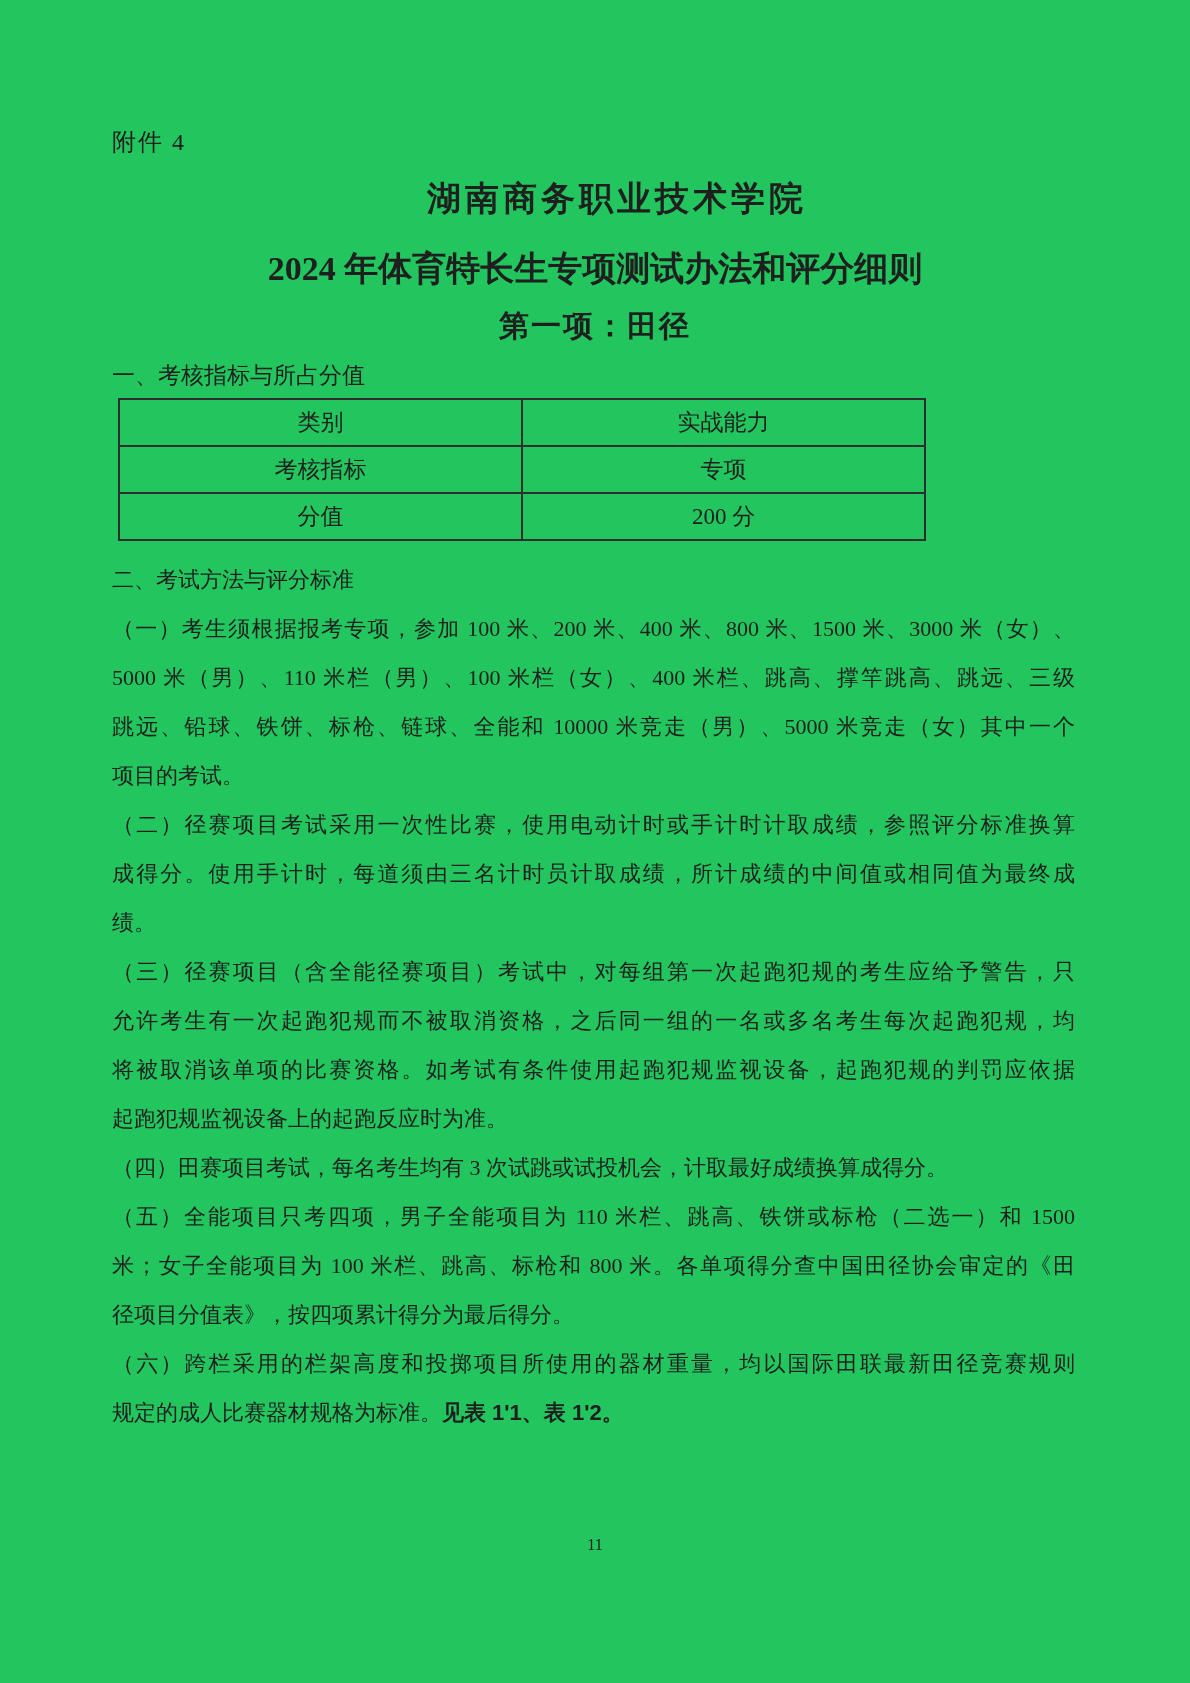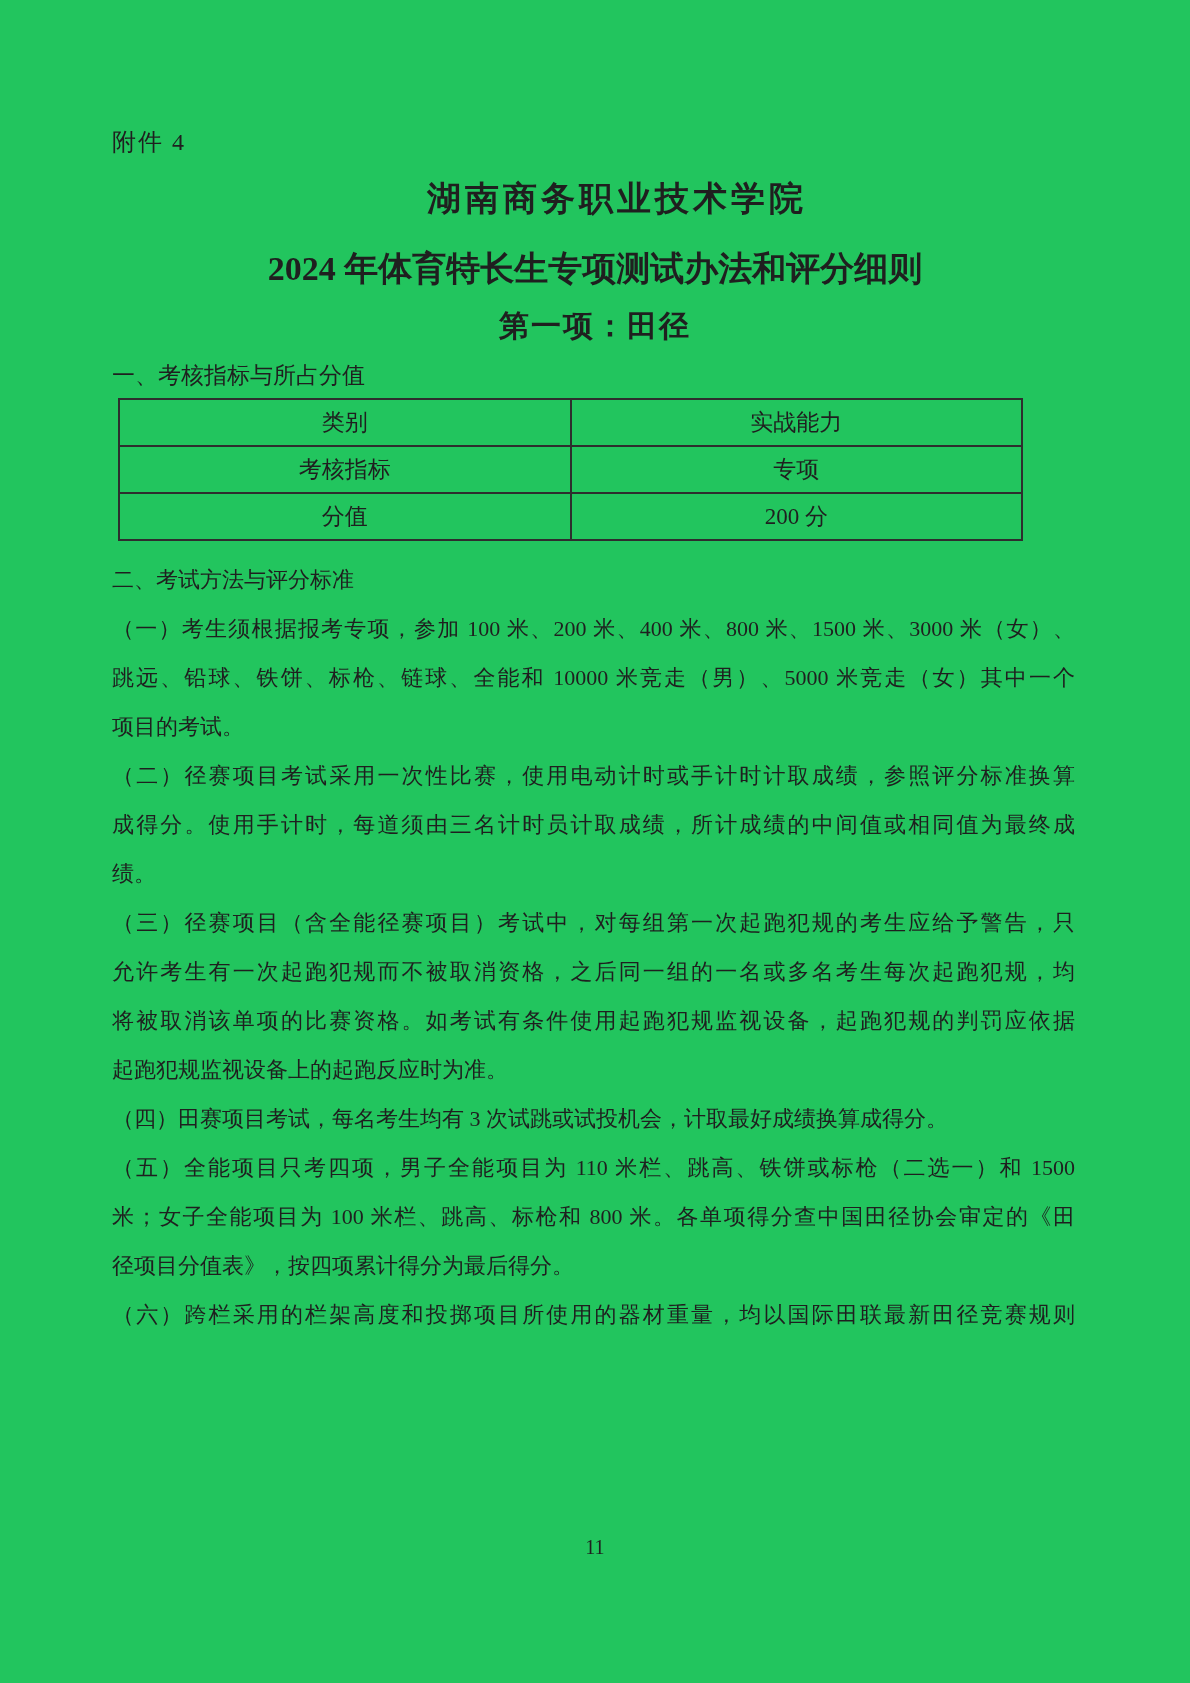--- a/index.html
+++ b/index.html
@@ -54,21 +54,21 @@
     position: absolute;
     left: 112px;
     top: 360px;
     font-size: 23px;
     font-family: Liberation Serif, serif;
   }
   .score-table {
     position: absolute;
     left: 118px;
     top: 398px;
-    width: 905px;
+    width: 808px;
     border-collapse: collapse;
     table-layout: fixed;
   }
   .score-table td {
     border: 2px solid #2e2e2e;
     height: 45px;
     text-align: center;
     vertical-align: middle;
     font-size: 23px;
     padding: 0;
@@ -91,21 +91,21 @@
   .line.last { text-align-last: left; }
   .bold-note {
     font-family: "Liberation Sans", "DejaVu Sans", sans-serif;
     font-weight: 700;
   }
   .pageno {
     position: absolute;
     left: 0; right: 0;
     top: 1536px;
     text-align: center;
-    font-size: 20px;
+    font-size: 16px;
   }
 </style>
 </head>
 <body>
 
 <div class="page">
 
   <div class="attachment">附件 4</div>
 
   <h1 class="title1">湖南商务职业技术学院</h1>
@@ -127,31 +127,33 @@
       <tr>
         <td>分值</td>
         <td>200 分</td>
       </tr>
     </tbody>
   </table>
 
   <div class="body-text">
     <div class="line last">二、考试方法与评分标准</div>
     <div class="line j">（一）考生须根据报考专项，参加 100 米、200 米、400 米、800 米、1500 米、3000 米（女）、</div>
+    <div class="line j">5000 米（男）、110 米栏（男）、100 米栏（女）、400 米栏、跳高、撑竿跳高、跳远、三级</div>
     <div class="line j">跳远、铅球、铁饼、标枪、链球、全能和 10000 米竞走（男）、5000 米竞走（女）其中一个</div>
     <div class="line last">项目的考试。</div>
     <div class="line j">（二）径赛项目考试采用一次性比赛，使用电动计时或手计时计取成绩，参照评分标准换算</div>
     <div class="line j">成得分。使用手计时，每道须由三名计时员计取成绩，所计成绩的中间值或相同值为最终成</div>
     <div class="line last">绩。</div>
     <div class="line j">（三）径赛项目（含全能径赛项目）考试中，对每组第一次起跑犯规的考生应给予警告，只</div>
     <div class="line j">允许考生有一次起跑犯规而不被取消资格，之后同一组的一名或多名考生每次起跑犯规，均</div>
     <div class="line j">将被取消该单项的比赛资格。如考试有条件使用起跑犯规监视设备，起跑犯规的判罚应依据</div>
     <div class="line last">起跑犯规监视设备上的起跑反应时为准。</div>
     <div class="line last">（四）田赛项目考试，每名考生均有 3 次试跳或试投机会，计取最好成绩换算成得分。</div>
     <div class="line j">（五）全能项目只考四项，男子全能项目为 110 米栏、跳高、铁饼或标枪（二选一）和 1500</div>
     <div class="line j">米；女子全能项目为 100 米栏、跳高、标枪和 800 米。各单项得分查中国田径协会审定的《田</div>
     <div class="line last">径项目分值表》，按四项累计得分为最后得分。</div>
     <div class="line j">（六）跨栏采用的栏架高度和投掷项目所使用的器材重量，均以国际田联最新田径竞赛规则</div>
+    <div class="line last"><span>规定的成人比赛器材规格为标准。</span><span class="bold-note">见表 1'1、表 1'2。</span></div>
   </div>
 
   <div class="pageno">11</div>
 
 </div>
 
 </body></html>

